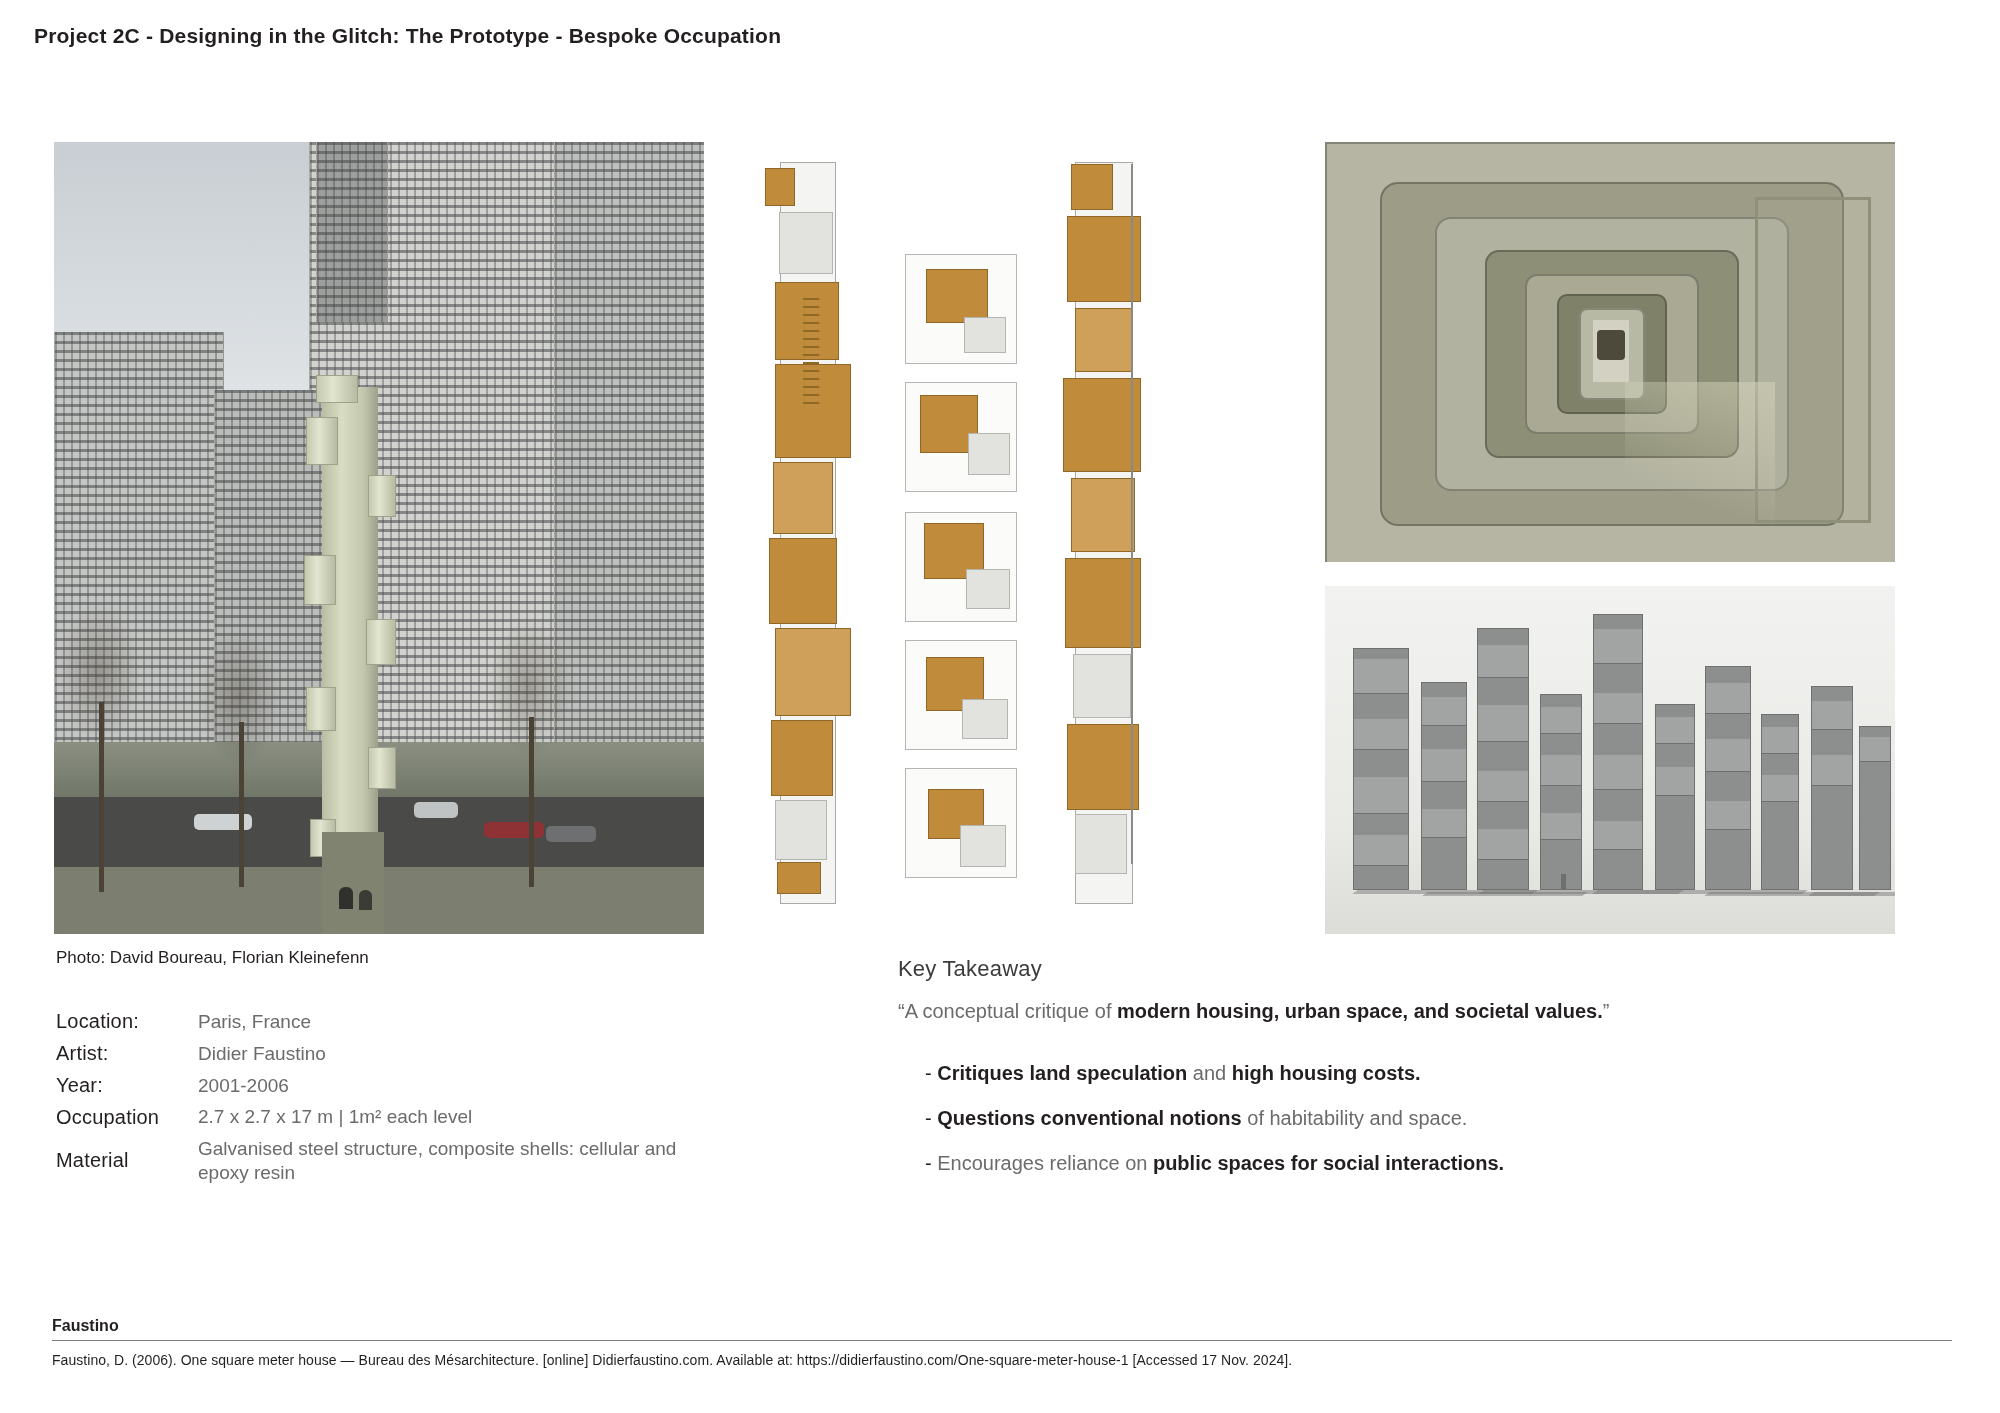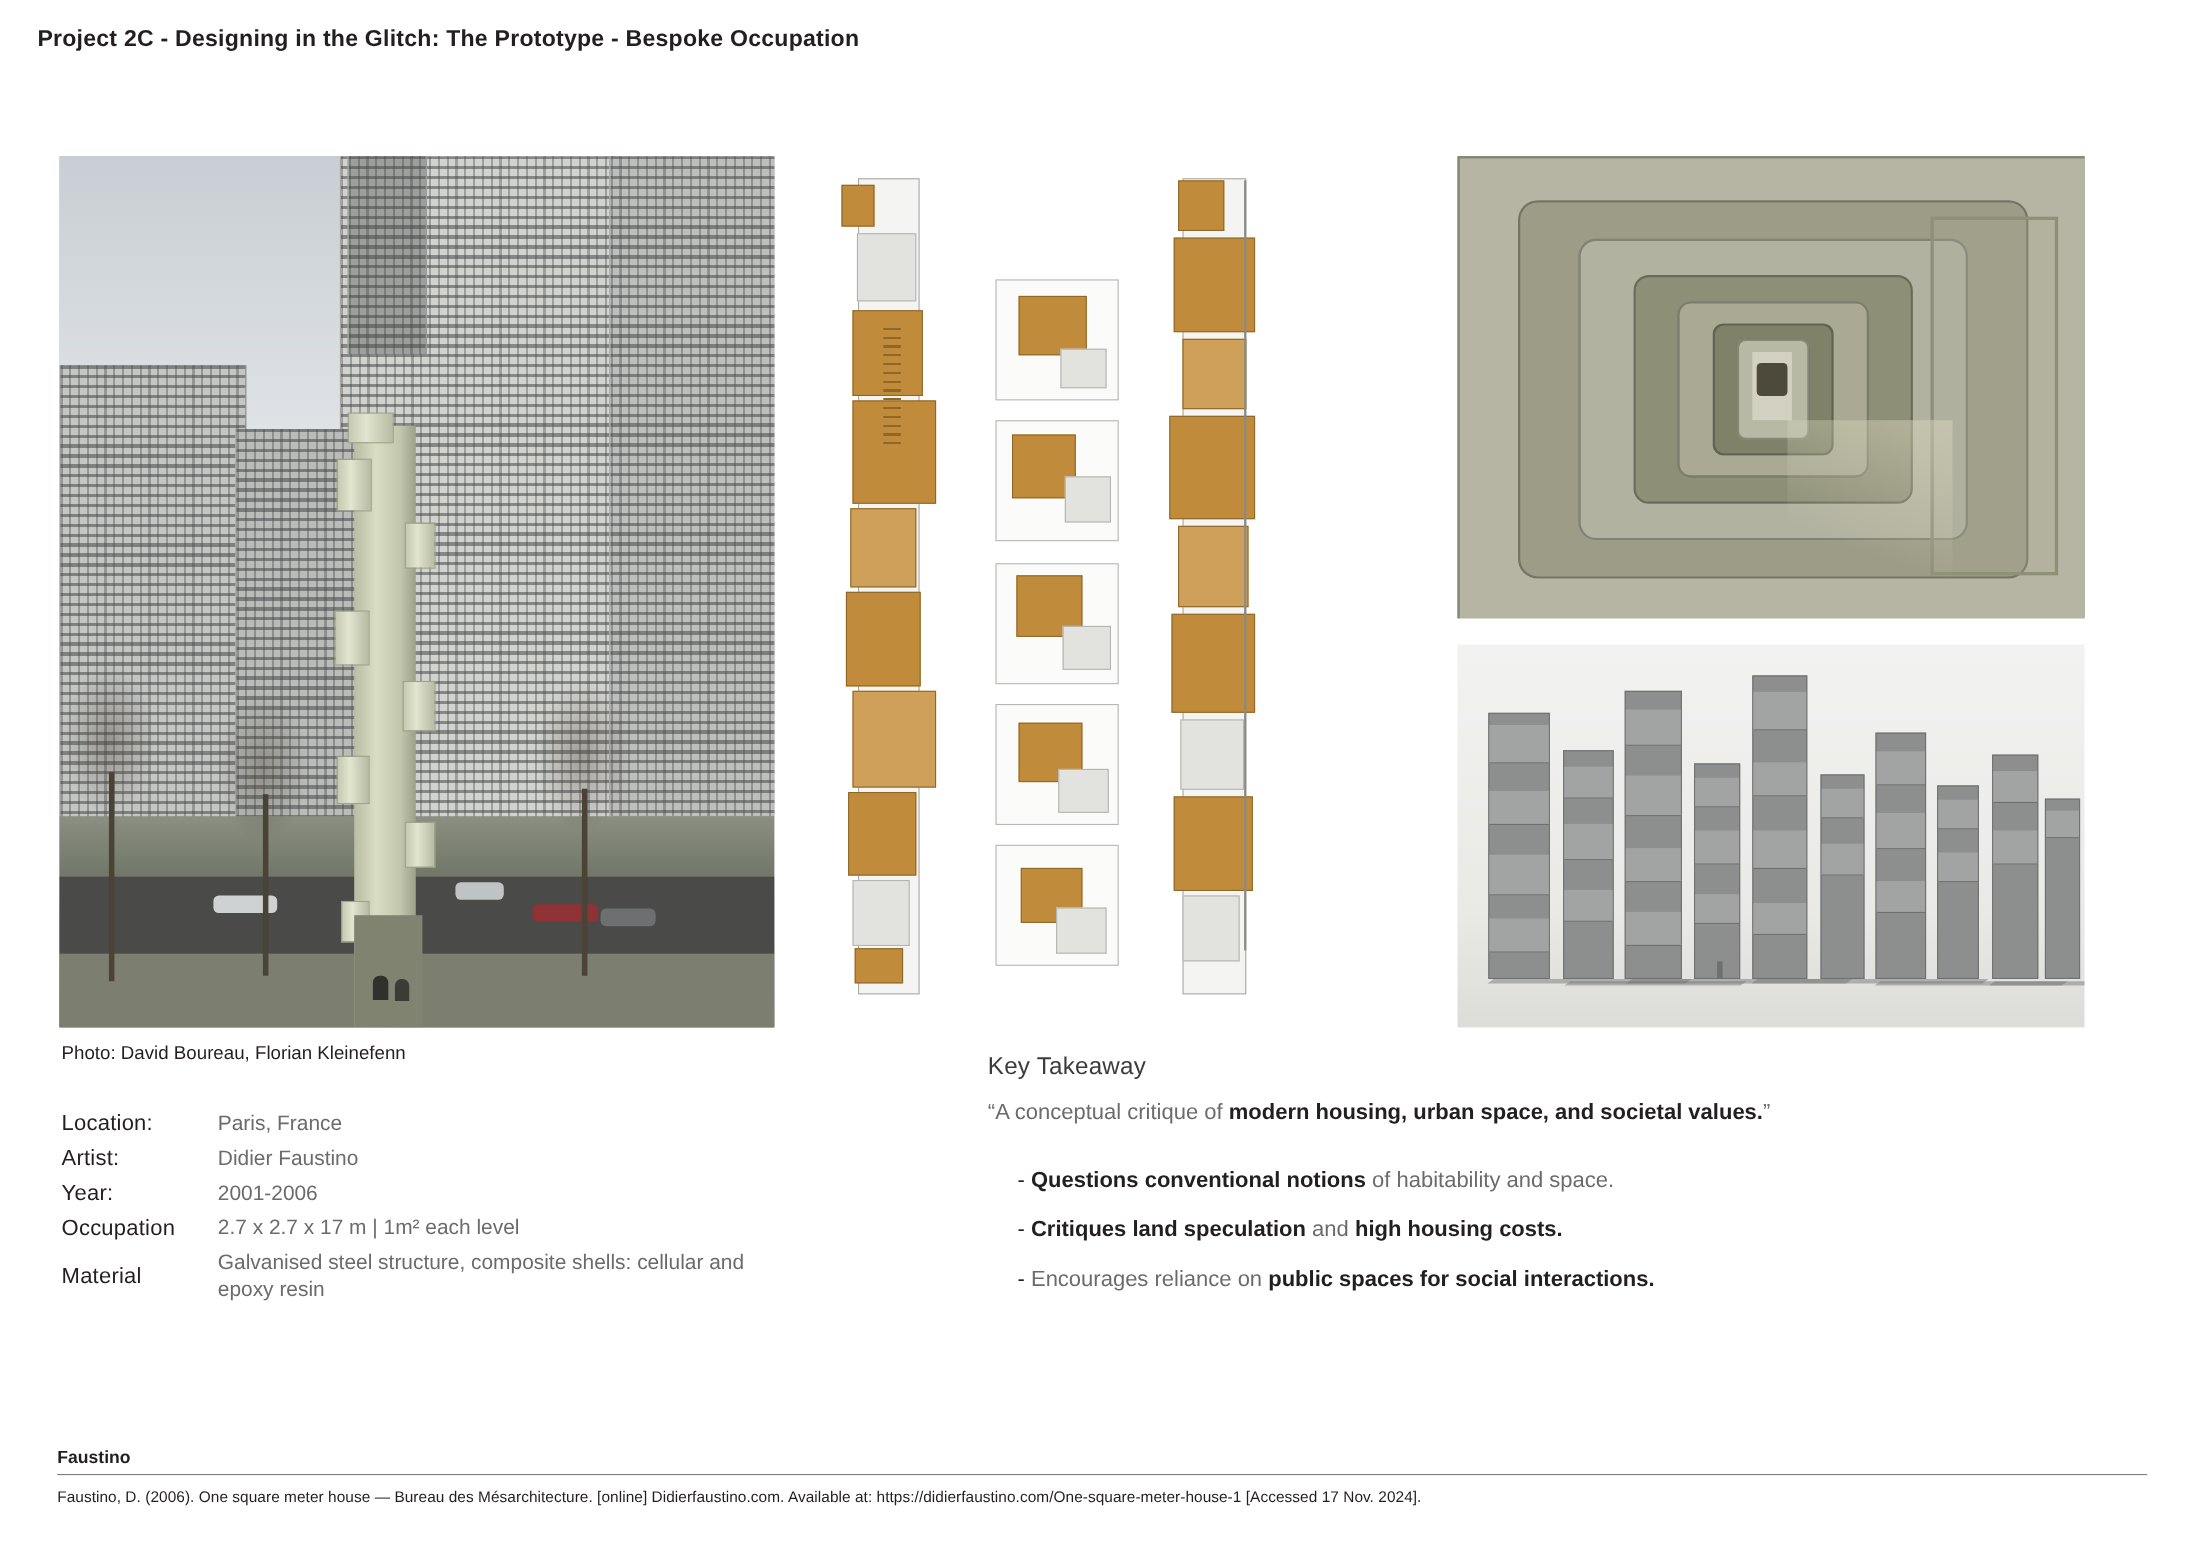--- a/index.html
+++ b/index.html
@@ -477,25 +477,25 @@
   </div>
 
   <div class="takeaway-title">Key Takeaway</div>
   <div class="takeaway-quote">
     <span>“A conceptual critique of </span><b>modern housing, urban space, and societal values.</b><span>”</span>
   </div>
 
   <div class="bullets">
     <div class="bullet">
       <span class="dash">-</span>
-      <b>Questions conventional notions</b><span> of habitability and space</span><span>.</span>
+      <b>Critiques land speculation</b><span> and </span><b>high housing costs</b><b>.</b>
     </div>
     <div class="bullet">
       <span class="dash">-</span>
-      <b>Critiques land speculation</b><span> and </span><b>high housing costs</b><b>.</b>
+      <b>Questions conventional notions</b><span> of habitability and space</span><span>.</span>
     </div>
     <div class="bullet">
       <span class="dash">-</span>
       <span>Encourages reliance on </span><b>public spaces for social interactions</b><b>.</b>
     </div>
   </div>
 
   <div class="ref-title">Faustino</div>
   <div class="ref-rule"></div>
   <div class="ref-text">Faustino, D. (2006). One square meter house — Bureau des Mésarchitecture. [online] Didierfaustino.com. Available at: https://didierfaustino.com/One-square-meter-house-1 [Accessed 17 Nov. 2024].</div>

